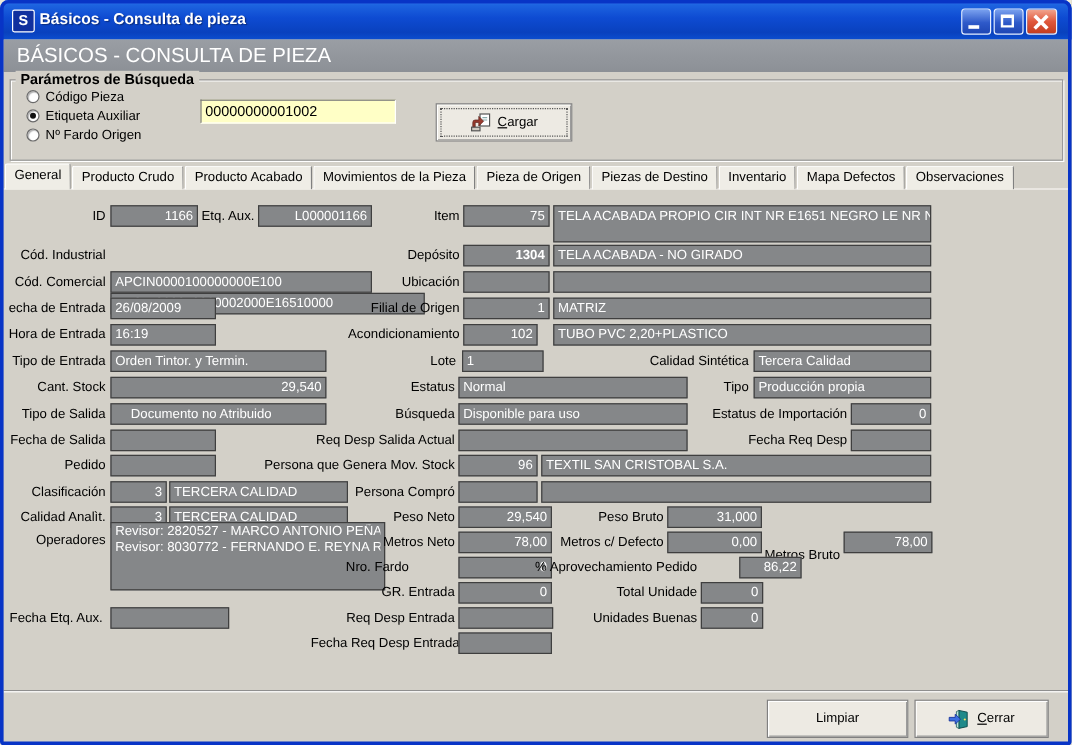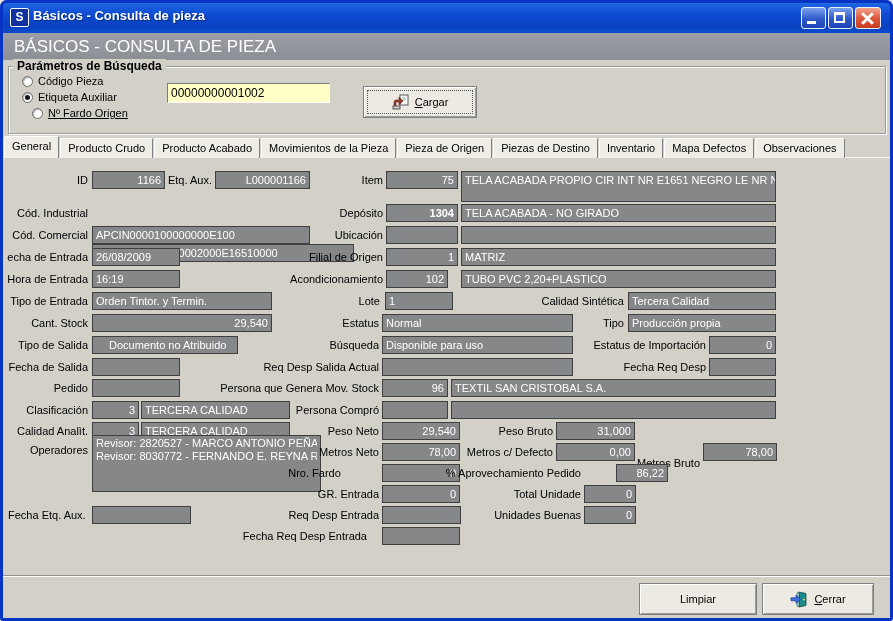--- a/index.html
+++ b/index.html
@@ -97,21 +97,21 @@
 
   <div class="groupbox"></div>
   <div class="grouptitle">Parámetros de Búsqueda</div>
 
   <div class="radio-row" style="left:22px;top:75px;">
     <span class="radio-circle"></span><span>Código Pieza</span>
   </div>
   <div class="radio-row" style="left:22px;top:91px;">
     <span class="radio-circle sel"></span><span>Etiqueta Auxiliar</span>
   </div>
-  <div class="radio-row" style="left:32px;top:107px;text-decoration:underline;">
+  <div class="radio-row" style="left:22px;top:107px;">
     <span class="radio-circle"></span><span>Nº Fardo Origen</span>
   </div>
 
   <div class="search-input">00000000001002</div>
 
   <div class="btn" style="left:363px;top:86px;width:114px;height:32px;">
     <div class="focusrect"></div>
     <svg class="icon-svg" width="17" height="16" viewBox="0 0 17 16">
       <rect x="8" y="1" width="8" height="10" fill="#fff" stroke="#555"></rect>
       <line x1="10" y1="4" x2="14" y2="4" stroke="#8aa" stroke-width="1"></line>
@@ -175,21 +175,21 @@
   <div class="fld" style="left:628px;top:292px;width:148px;">Tercera Calidad</div>
 
   <div class="lbl" style="left:0;top:315px;width:88px;">Cant. Stock</div>
   <div class="fld num" style="left:92px;top:314px;width:180px;">29,540</div>
   <div class="lbl" style="left:250px;top:315px;width:129px;">Estatus</div>
   <div class="fld" style="left:382px;top:314px;width:191px;">Normal</div>
   <div class="lbl" style="left:520px;top:315px;width:104px;">Tipo</div>
   <div class="fld" style="left:628px;top:314px;width:148px;">Producción propia</div>
 
   <div class="lbl" style="left:0;top:337px;width:88px;">Tipo de Salida</div>
-  <div class="fld" style="left:92px;top:336px;width:146px;padding-left:16px;">Documento no Atribuido</div>
+  <div class="fld" style="left:92px;top:336px;width:180px;padding-left:16px;">Documento no Atribuido</div>
   <div class="lbl" style="left:250px;top:337px;width:129px;">Búsqueda</div>
   <div class="fld" style="left:382px;top:336px;width:191px;">Disponible para uso</div>
   <div class="lbl" style="left:560px;top:337px;width:146px;">Estatus de Importación</div>
   <div class="fld num" style="left:709px;top:336px;width:67px;">0</div>
 
   <div class="lbl" style="left:0;top:359px;width:88px;">Fecha de Salida</div>
   <div class="fld" style="left:92px;top:358px;width:88px;"></div>
   <div class="lbl" style="left:250px;top:359px;width:129px;">Req Desp Salida Actual</div>
   <div class="fld" style="left:382px;top:358px;width:191px;"></div>
   <div class="lbl" style="left:560px;top:359px;width:146px;">Fecha Req Desp</div>
@@ -239,21 +239,21 @@
   <div class="lbl" style="left:455px;top:486px;width:126px;">Total Unidade</div>
   <div class="fld num" style="left:584px;top:485px;width:52px;">0</div>
 
   <div class="lbl left" style="left:8px;top:507px;width:82px;">Fecha Etq. Aux.</div>
   <div class="fld" style="left:92px;top:506px;width:99px;"></div>
   <div class="lbl" style="left:250px;top:507px;width:129px;">Req Desp  Entrada</div>
   <div class="fld" style="left:382px;top:506px;width:79px;"></div>
   <div class="lbl" style="left:455px;top:507px;width:126px;">Unidades Buenas</div>
   <div class="fld num" style="left:584px;top:506px;width:52px;">0</div>
 
-  <div class="lbl" style="left:238px;top:528px;width:129px;">Fecha Req Desp Entrada</div>
+  <div class="lbl" style="left:254px;top:528px;width:129px;">Fecha Req Desp Entrada</div>
   <div class="fld" style="left:382px;top:527px;width:78px;"></div>
 
   <div class="separator"></div>
 
   <div class="btn" style="left:639px;top:583px;width:118px;height:32px;">
     <span>Limpiar</span>
   </div>
   <div class="btn" style="left:762px;top:583px;width:112px;height:32px;">
     <svg class="icon-svg" width="18" height="17" viewBox="0 0 18 17">
       <path d="M9 1 L16 2.5 L16 14.5 L9 16 Z" fill="#1F8A8A" stroke="#0C4A4A" stroke-width="0.8"></path>

